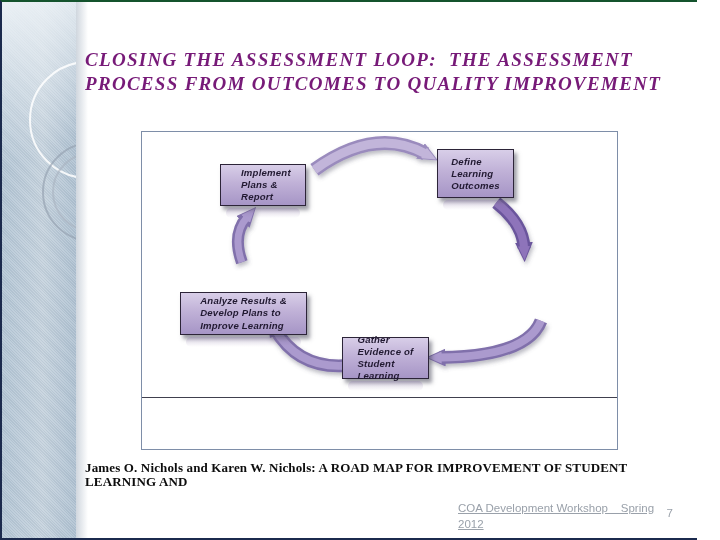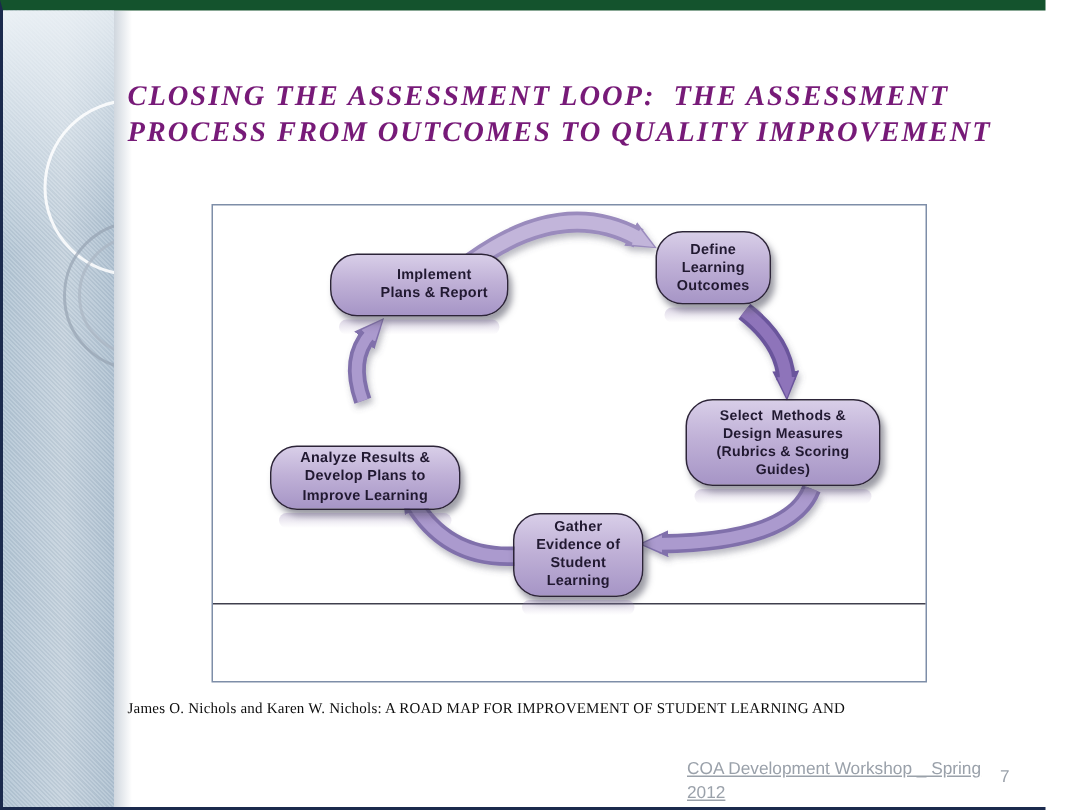--- a/index.html
+++ b/index.html
@@ -1,18 +1,18 @@
 <!DOCTYPE html>
 <html><head>
 <meta charset="utf-8">
 <style>
   * { box-sizing: border-box; margin: 0; padding: 0; }
   html,body { width:720px; height:540px; background:#fff; font-family:"Liberation Sans",sans-serif; overflow:hidden; }
   .slide { position:absolute; left:0; top:0; width:697px; height:540px;
-           border-left:2px solid #1b2a4d; border-top:7px solid #14532d; border-bottom:2px solid #1b2a4d;
+           border-left:2px solid #1b2a4d; border-top:2px solid #14532d; border-bottom:2px solid #1b2a4d;
            background:#fff; }
   
   .side-bar { position:absolute; left:0; top:0; width:74px; height:100%; overflow:hidden;
       background-image:
         repeating-linear-gradient(45deg, rgba(255,255,255,.10) 0 1px, rgba(40,60,80,.05) 1px 2px),
         linear-gradient(to right,#b4c6d5,#c6d3de 55%,#b0c2d2); }
   .bar-sheen { position:absolute; left:0; top:0; width:100%; height:215px;
       background:linear-gradient(160deg, rgba(238,243,247,.95), rgba(238,243,247,0) 68%); }
   .ring { position:absolute; border-radius:50%; }
   .ring-big   { left:27px; top:59px;  width:118px; height:118px; border:2.5px solid rgba(255,255,255,.85); }
@@ -25,35 +25,35 @@
       font-family:"Liberation Serif",serif; font-weight:bold; font-style:italic;
       font-size:19px; line-height:23.5px; letter-spacing:1.3px; }
   .title-line { white-space:pre; }
   
   .diagram { position:absolute; left:139px; top:129px; width:477px; height:319px;
       border:1.5px solid #7e8ea8; background:#fff; }
   .inner-line { position:absolute; left:0; right:0; top:265px; border-top:1.5px solid #40404e; z-index:1; }
   .arrows { position:absolute; left:0; top:0; width:100%; height:100%; z-index:2; }
   
   .node { position:absolute; z-index:3; display:flex; align-items:center; justify-content:center;
-      text-align:center; white-space:pre-wrap;
+      white-space:pre-wrap;
       background:linear-gradient(180deg,#d8cee8 0%,#c0b1d7 45%,#a695c6 100%);
-      border:1.6px solid #2c2438; border-radius:18px;
-      color:#211931; font-weight:bold; font-size:9.6px; line-height:12px; letter-spacing:.2px;
+      border:1.6px solid #2c2438; border-radius:0;
+      color:#211931; font-weight:bold; font-style:italic; font-size:9.6px; line-height:12px; letter-spacing:.2px;
       box-shadow:2.5px 4px 4px rgba(60,60,78,.5); }
   .node::after { content:""; position:absolute; left:5px; right:5px; top:100%; margin-top:3px; height:10px;
       border-radius:8px; background:linear-gradient(180deg, rgba(148,128,178,.32), rgba(148,128,178,0)); }
-  #node-implement { left:78px;  top:32px;  width:119px; height:42px;padding-left:20px; }
+  #node-implement { left:78px;  top:32px;  width:86px; height:42px;padding-left:20px; }
   #node-define    { left:295px; top:17px;  width:77px;  height:49px; }
   #node-select    { left:315px; top:129px; width:130px; height:58px; font-size:9.4px; }
-  #node-gather    { left:200px; top:205px; width:87px;  height:56px; }
+  #node-gather    { left:200px; top:205px; width:87px;  height:42px; }
   #node-analyze   { left:38px;  top:136px; width:127px; height:43px; line-height:12.5px;margin-top:24px; }
   
   .citation { position:absolute; left:83px; top:459px; color:#0d0d0d;
-      font-family:"Liberation Serif",serif; font-weight:normal; font-size:10px; line-height:14px; letter-spacing:.15px; }
+      font-family:"Liberation Serif",serif; font-weight:bold; font-size:13px; line-height:14px; letter-spacing:.15px; }
   .footer { position:absolute; left:456px; top:499px; width:206px;
       font-size:11.5px; line-height:15.5px; color:#9aa1aa;text-decoration:underline; }
   .page-number { position:absolute; right:24px; top:505px; font-size:11.5px; color:#9aa1aa; }
 </style>
 </head>
 <body>
 
 <div class="slide">
 
   <div class="side-bar">
@@ -110,24 +110,20 @@
         <path d="M 206 235 Q 157 239 133 198" stroke="#ab9ace" stroke-width="8" marker-end="url(#m-c-l)"></path>
         <path d="M 100 131 Q 90 103 105 86" stroke="#ab9ace" stroke-width="7" marker-end="url(#m-c-l)"></path>
       </g>
     </svg>
 
     <div class="node" id="node-implement">Implement
 Plans &amp; Report</div>
     <div class="node" id="node-define">Define
 Learning
 Outcomes</div>
-    <div class="node" id="node-select">Select  Methods &amp;
-Design Measures
-(Rubrics &amp; Scoring
-Guides)</div>
     <div class="node" id="node-gather">Gather
 Evidence of
 Student
 Learning</div>
     <div class="node" id="node-analyze">Analyze Results &amp;
 Develop Plans to
 Improve Learning</div>
   </div>
 
   <div class="citation">

